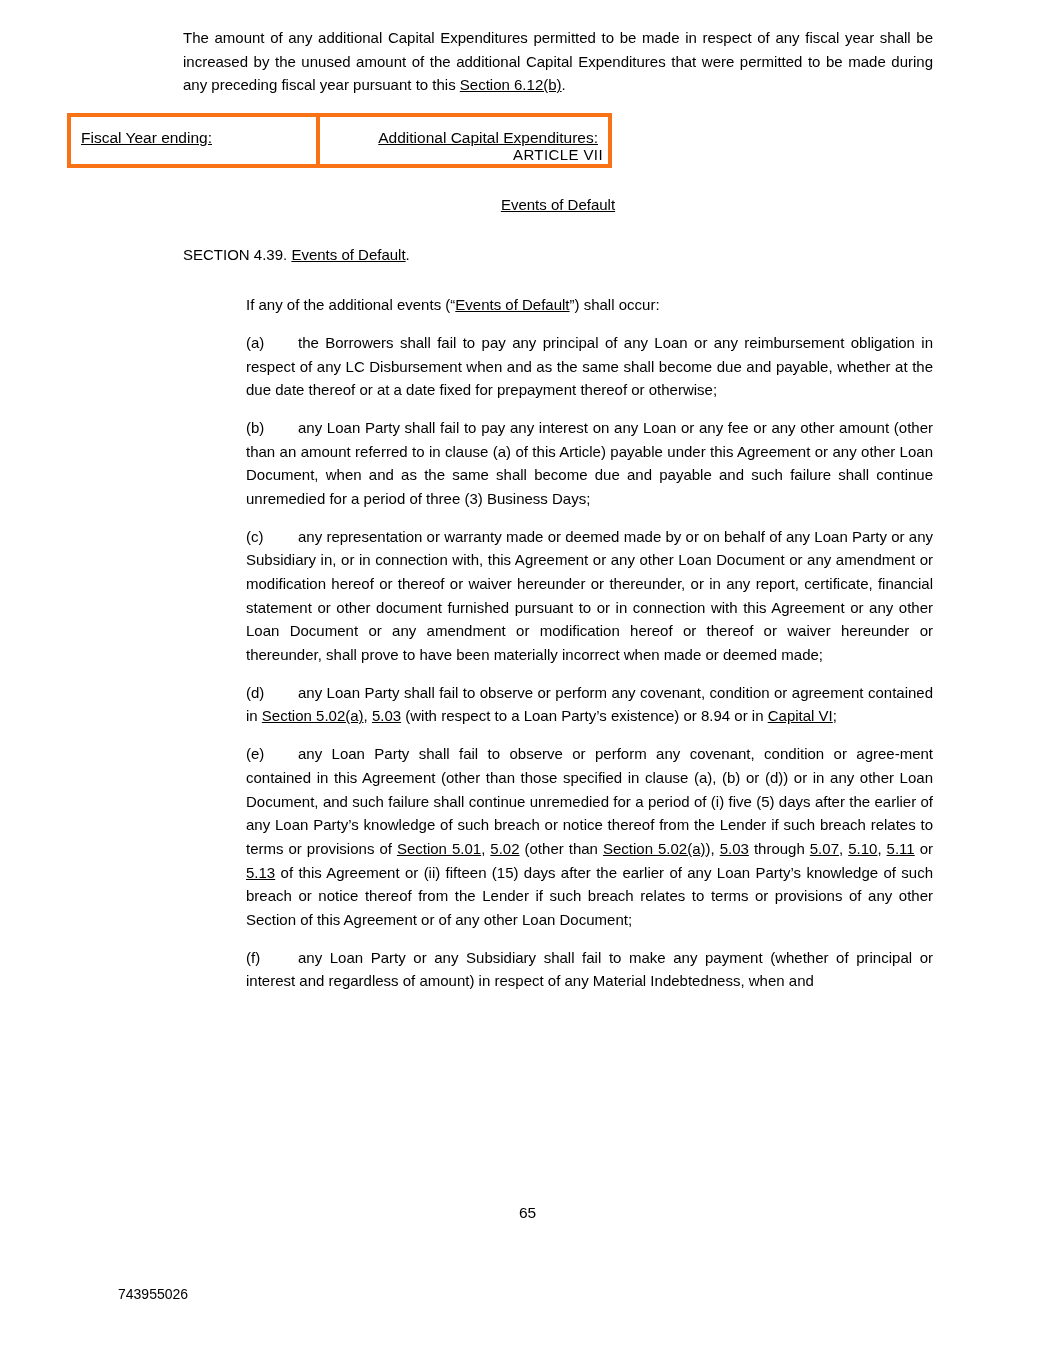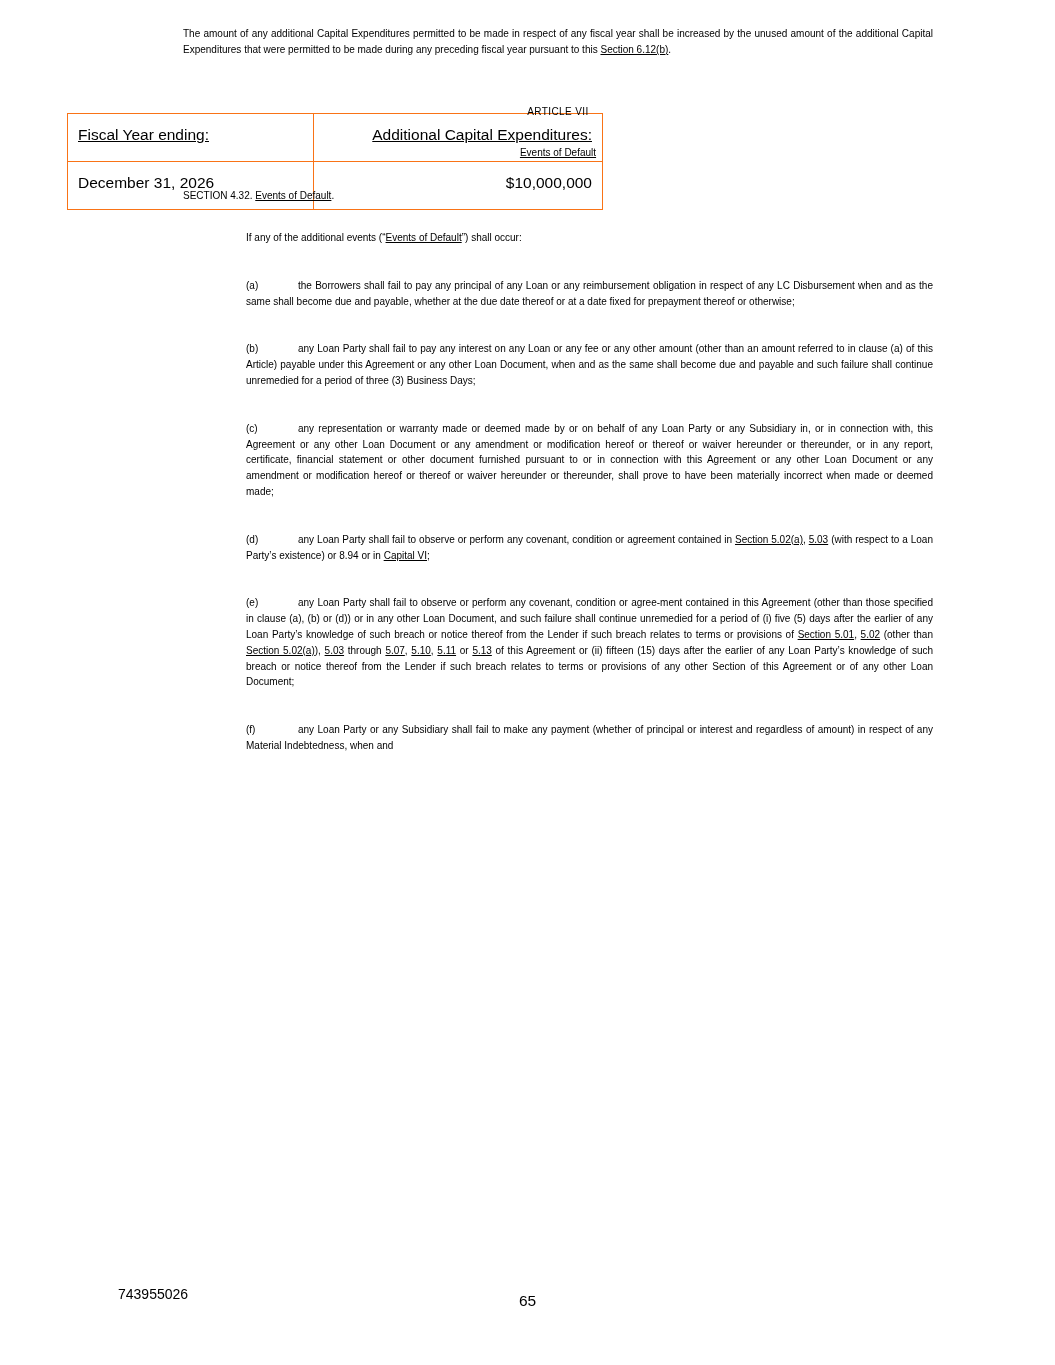--- a/index.html
+++ b/index.html
@@ -27,34 +27,34 @@
   }
   
   .cap-table {
     border-collapse: collapse;
     margin-top: 113px;
     margin-left: 67px;
     width: 503px;
     table-layout: fixed;
   }
   .cap-table td {
-    border: 1px solid #f97316;
+    border: 4px solid #f97316;
     font-size: 15.5px;
     line-height: 1.3;
     padding: 11px 10px 12px 10px;
     vertical-align: top;
     height: 24px;
   }
   .cap-table td.col-left { width: 225px; }
   .cap-table td.col-right { width: 268px; text-align: right; }
   .u { text-decoration: underline; }
   
   p {
     margin: 0;
-    font-size: 10px;
+    font-size: 15px;
     line-height: 1.58;
     text-align: justify;
   }
   .para {
     margin-top: 26px;
     text-align: justify;
   }
   .indent {
     text-indent: 63px;
   }
@@ -67,35 +67,35 @@
     text-align: center;
   }
   .article-sub {
     margin-top: 26px;
   }
   .section-line {
     margin-top: 27px;
     text-align: left;
   }
   .lettered {
-    margin-top: 32px;
+    margin-top: 14px;
   }
   .item-label {
     display: inline-block;
     width: 52px;
   }
   .firstline-pad {
     padding-left: 63px;
   }
   
   .page-number {
     position: absolute;
     left: 0;
     right: 0;
-    top: 1292px;
+    top: 1204px;
     text-align: center;
     font-size: 15.5px;
   }
   .footer-id {
     position: absolute;
     left: 118px;
     top: 1286px;
     font-size: 14px;
   }
 </style>
@@ -103,36 +103,32 @@
 <body>
 
 <div class="page">
 
   <table class="cap-table">
     <tbody>
       <tr>
         <td class="col-left"><span class="u">Fiscal Year ending:</span></td>
         <td class="col-right"><span class="u">Additional Capital Expenditures:</span></td>
       </tr>
-      <tr>
-        <td class="col-left">December 31, 2026</td>
-        <td class="col-right">$10,000,000</td>
-      </tr>
     </tbody>
   </table>
 
   <div class="content">
 
     <p class="para"><span>The amount of any additional Capital Expenditures permitted to be made in respect of any fiscal year shall be increased by the unused amount of the additional Capital Expenditures that were permitted to be made during any preceding fiscal year pursuant to this </span><span class="u">Section 6.12(b)</span><span>.</span></p>
 
     <p class="para center article-title">ARTICLE VII</p>
 
     <p class="para center article-sub"><span class="u">Events of Default</span></p>
 
-    <p class="para section-line"><span>SECTION 4.32. </span><span class="u">Events of Default</span><span>.</span></p>
+    <p class="para section-line"><span>SECTION 4.39. </span><span class="u">Events of Default</span><span>.</span></p>
 
     <p class="para indent"><span>If any of the additional events (“</span><span class="u">Events of Default</span><span>”) shall occur:</span></p>
 
     <p class="para lettered firstline-pad"><span class="item-label">(a)</span><span>the Borrowers shall fail to pay any principal of any Loan or any reimbursement obligation in respect of any LC Disbursement when and as the same shall become due and payable, whether at the due date thereof or at a date fixed for prepayment thereof or otherwise;</span></p>
 
     <p class="para lettered firstline-pad"><span class="item-label">(b)</span><span>any Loan Party shall fail to pay any interest on any Loan or any fee or any other amount (other than an amount referred to in clause (a) of this Article) payable under this Agreement or any other Loan Document, when and as the same shall become due and payable and such failure shall continue unremedied for a period of three (3) Business Days;</span></p>
 
     <p class="para lettered firstline-pad"><span class="item-label">(c)</span><span>any representation or warranty made or deemed made by or on behalf of any Loan Party or any Subsidiary in, or in connection with, this Agreement or any other Loan Document or any amendment or modification hereof or thereof or waiver hereunder or thereunder, or in any report, certificate, financial statement or other document furnished pursuant to or in connection with this Agreement or any other Loan Document or any amendment or modification hereof or thereof or waiver hereunder or thereunder, shall prove to have been materially incorrect when made or deemed made;</span></p>
 
     <p class="para lettered firstline-pad"><span class="item-label">(d)</span><span>any Loan Party shall fail to observe or perform any covenant, condition or agreement contained in </span><span class="u">Section 5.02(a)</span><span>, </span><span class="u">5.03</span><span> (with respect to a Loan Party’s existence) or 8.94 or in </span><span class="u">Capital VI</span><span>;</span></p>

